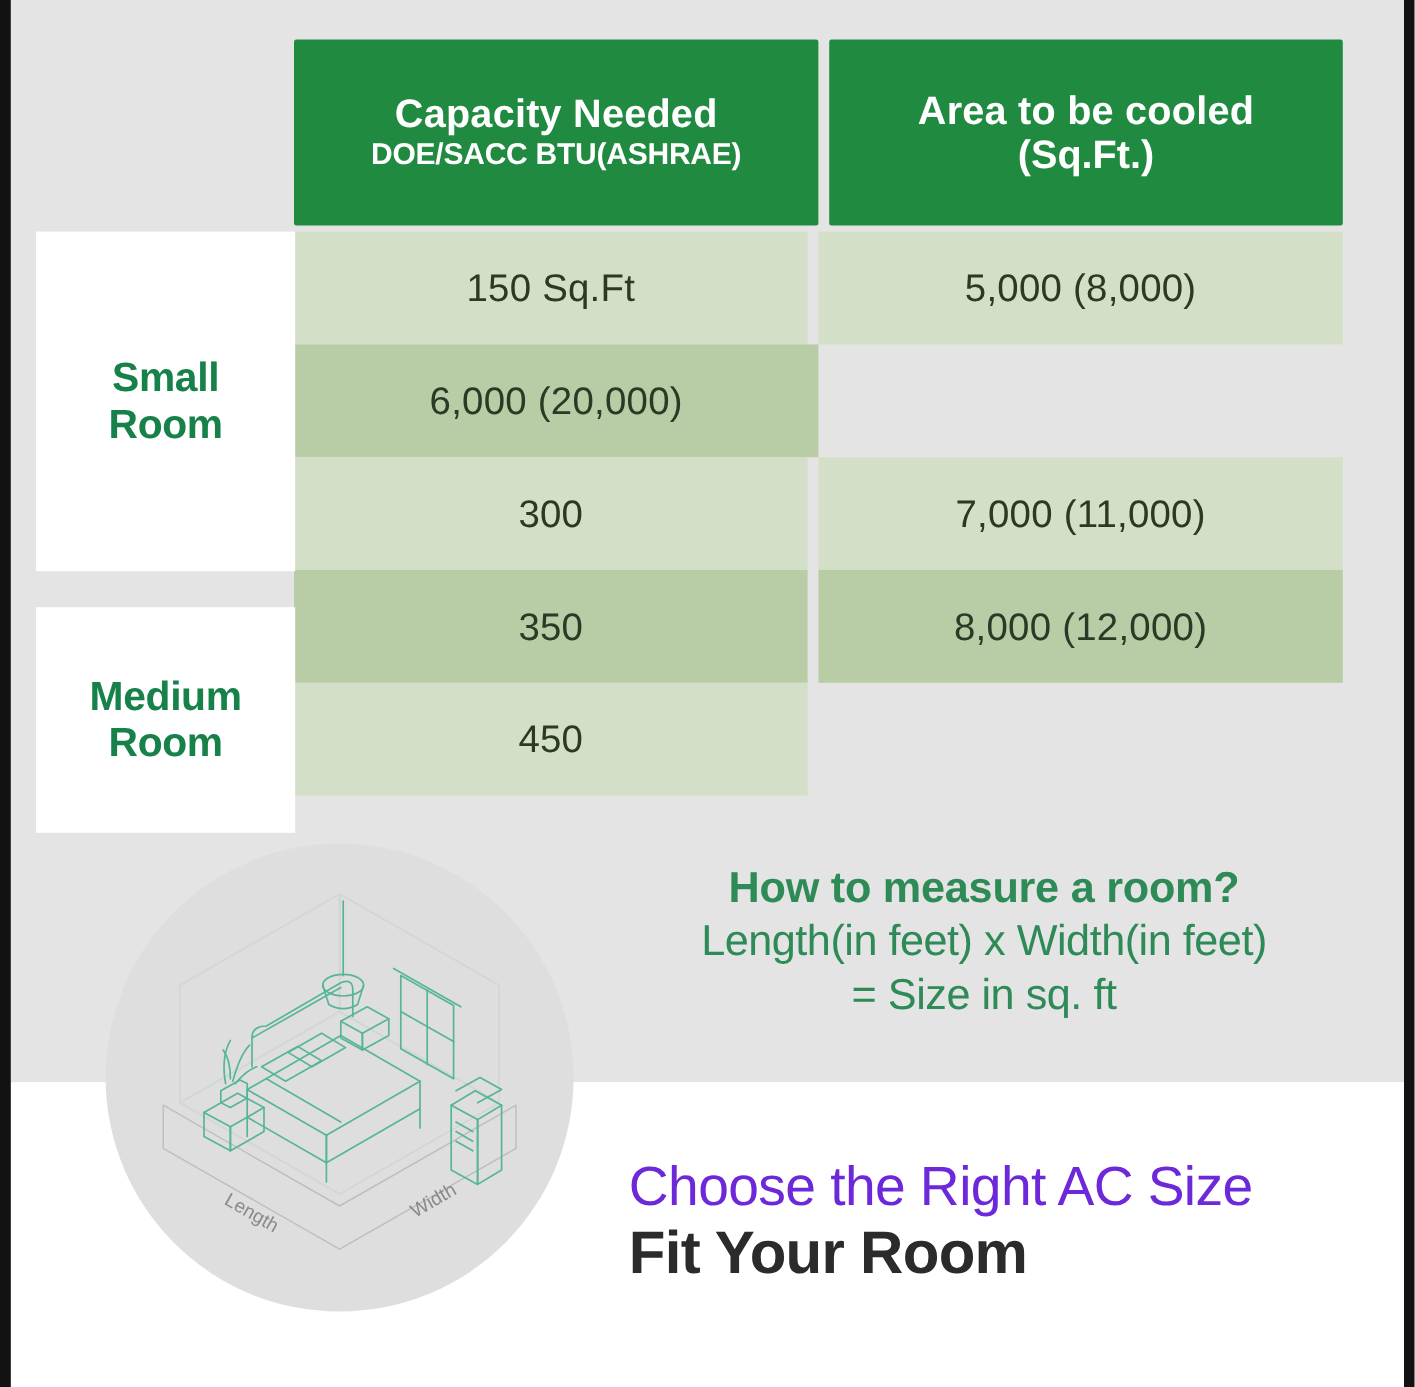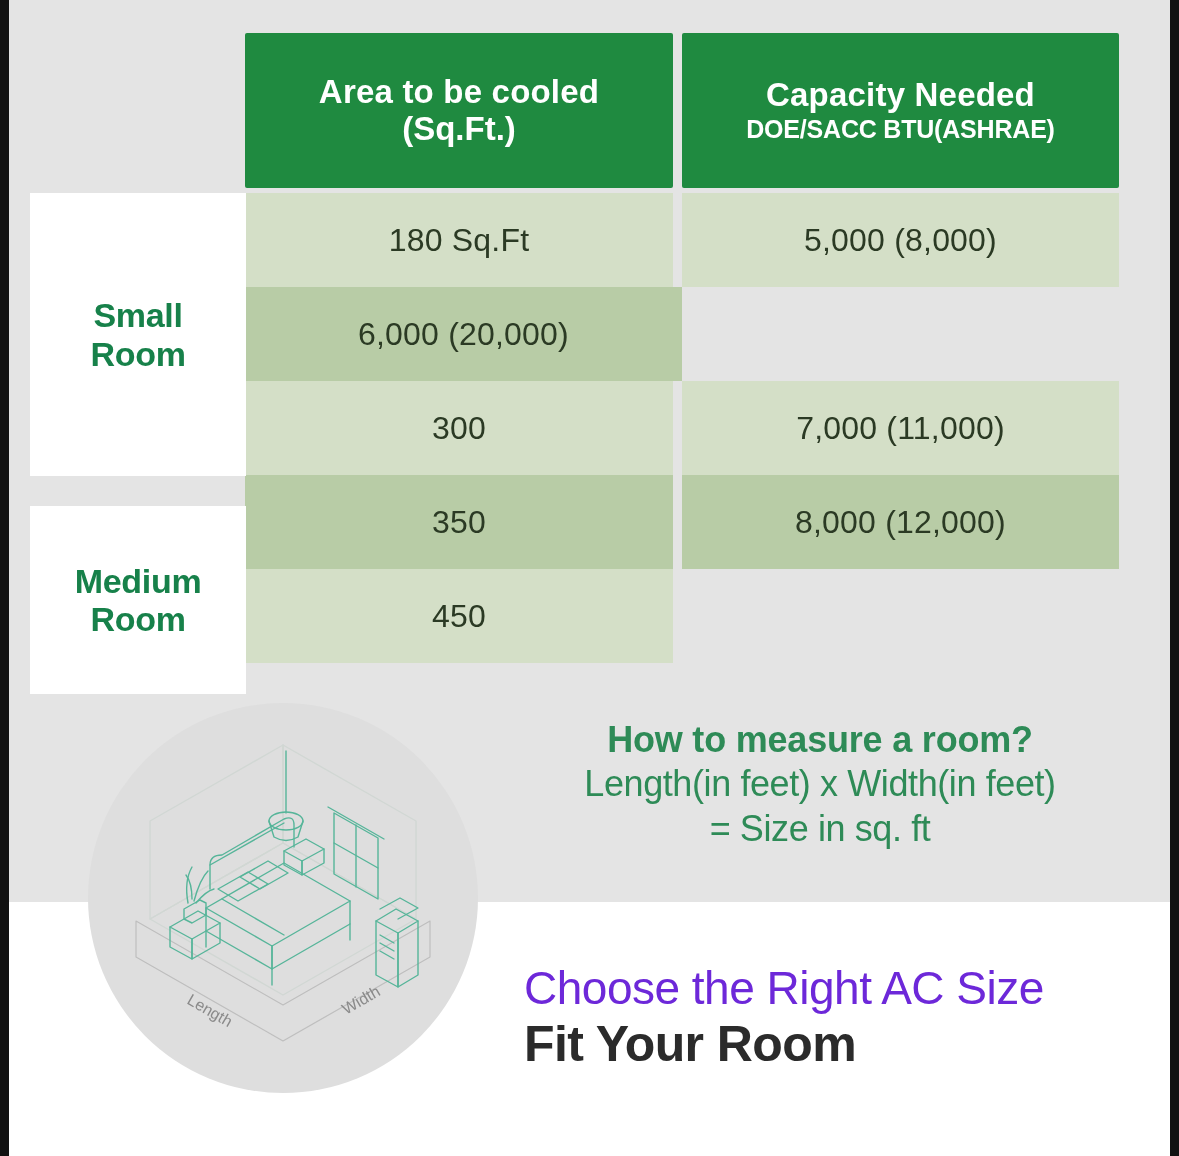--- a/index.html
+++ b/index.html
@@ -199,34 +199,34 @@
 <body>
 
 <div id="canvas">
 
   <div class="grey-panel"></div>
   <div class="white-panel"></div>
 
   <div class="table-wrap">
 
     <div class="thead">
+      <div class="th col-capacity">
+        <div class="th-l1">Capacity Needed</div>
+        <div class="th-sub">DOE/SACC BTU(ASHRAE)</div>
+      </div>
       <div class="th col-area">
         <div class="th-l1">Area to be cooled</div>
         <div class="th-l2">(Sq.Ft.)</div>
       </div>
-      <div class="th col-capacity">
-        <div class="th-l1">Capacity Needed</div>
-        <div class="th-sub">DOE/SACC BTU(ASHRAE)</div>
-      </div>
     </div>
 
     <div class="tbody">
 
       <div class="trow shade-light">
-        <div class="td col-area">180 Sq.Ft</div>
+        <div class="td col-area">150 Sq.Ft</div>
         <div class="td col-capacity">5,000 (8,000)</div>
       </div>
 
       <div class="trow shade-dark">
         <div class="td col-capacity">6,000 (20,000)</div>
       </div>
 
       <div class="trow shade-light">
         <div class="td col-area">300</div>
         <div class="td col-capacity">7,000 (11,000)</div>

